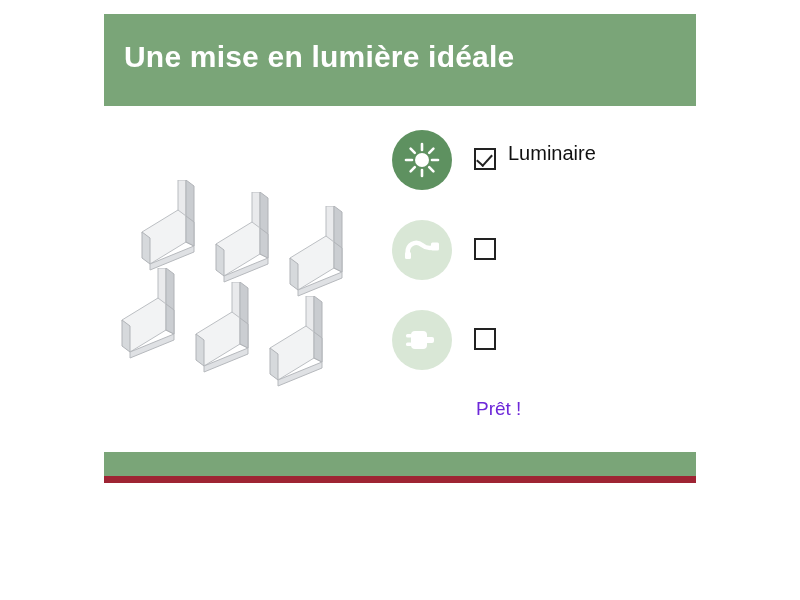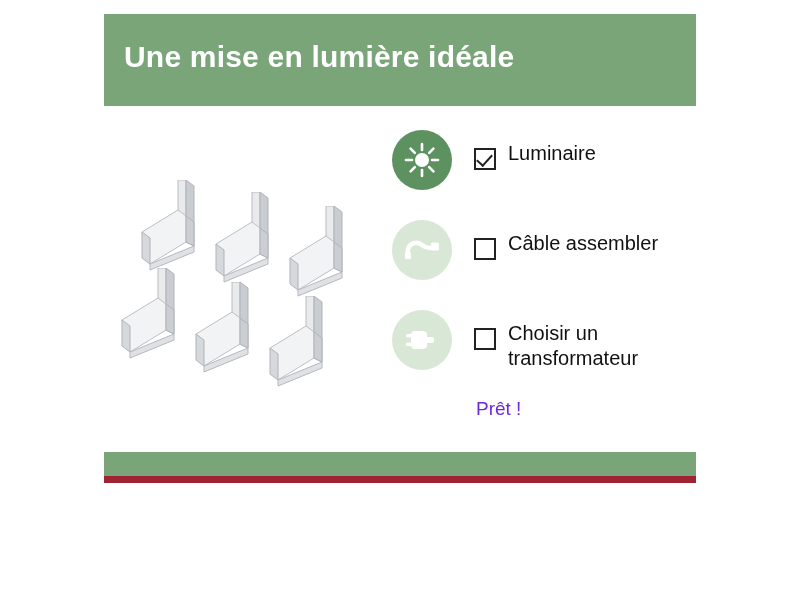--- a/index.html
+++ b/index.html
@@ -244,34 +244,32 @@
 
     <div class="feature-row">
       <div class="feature-circle">
         <svg width="40" height="28" viewBox="0 0 40 28">
           <path d="M6 19 C4 8, 14 4, 20 9 C25 13, 30 12, 32 11" stroke="#ffffff" stroke-width="4.5" fill="none" stroke-linecap="round"></path>
           <rect x="29" y="6.5" width="8" height="8" rx="1.5" fill="#ffffff"></rect>
           <rect x="3" y="16" width="6" height="7" rx="1.5" fill="#ffffff"></rect>
         </svg>
       </div>
       <div class="checkbox"></div>
-      <div class="feature-label">Câble assembler</div>
     </div>
 
     <div class="feature-row">
       <div class="feature-circle">
         <svg width="38" height="30" viewBox="0 0 38 30">
           <rect x="8" y="6" width="16" height="18" rx="4" fill="#ffffff"></rect>
           <rect x="22" y="12" width="9" height="6" rx="2" fill="#ffffff"></rect>
           <rect x="3" y="9" width="6" height="3.5" rx="1.5" fill="#ffffff"></rect>
           <rect x="3" y="17.5" width="6" height="3.5" rx="1.5" fill="#ffffff"></rect>
         </svg>
       </div>
       <div class="checkbox"></div>
-      <div class="feature-label">Choisir un transformateur</div>
     </div>
 
   </div>
 
   <div class="ready-text">Prêt !</div>
 
   <div class="footer-green"></div>
   <div class="footer-red"></div>
 
 </div>

